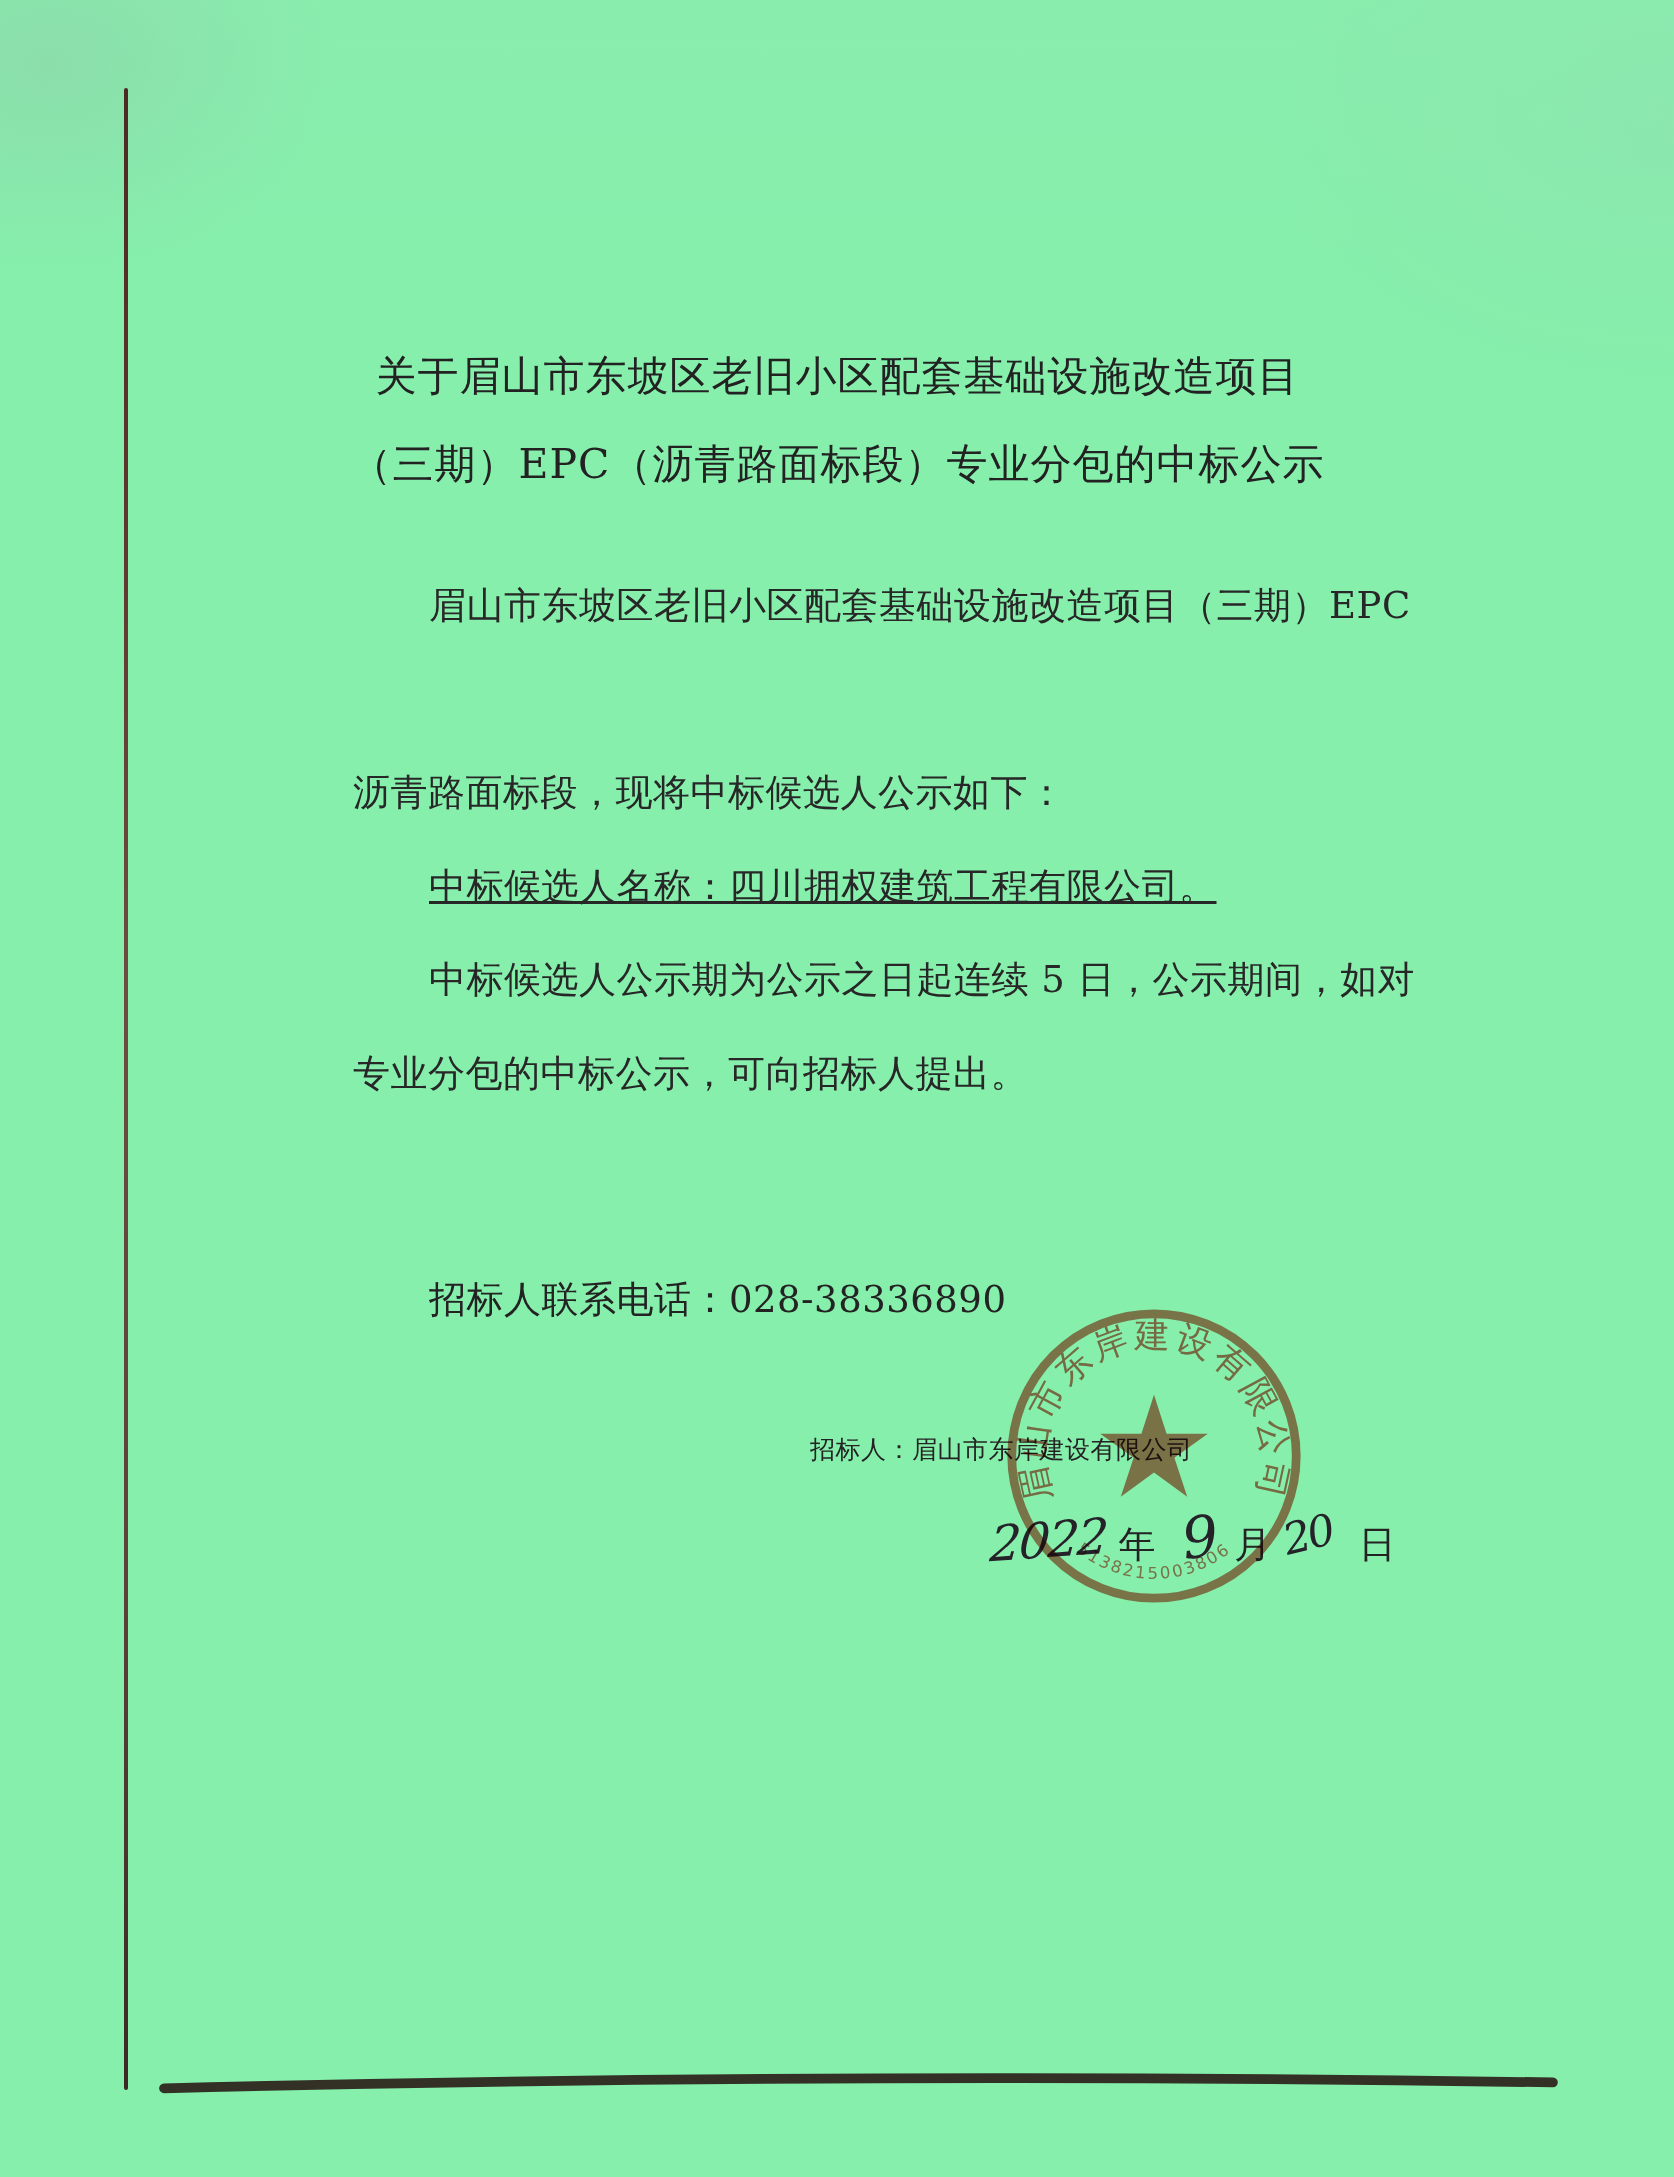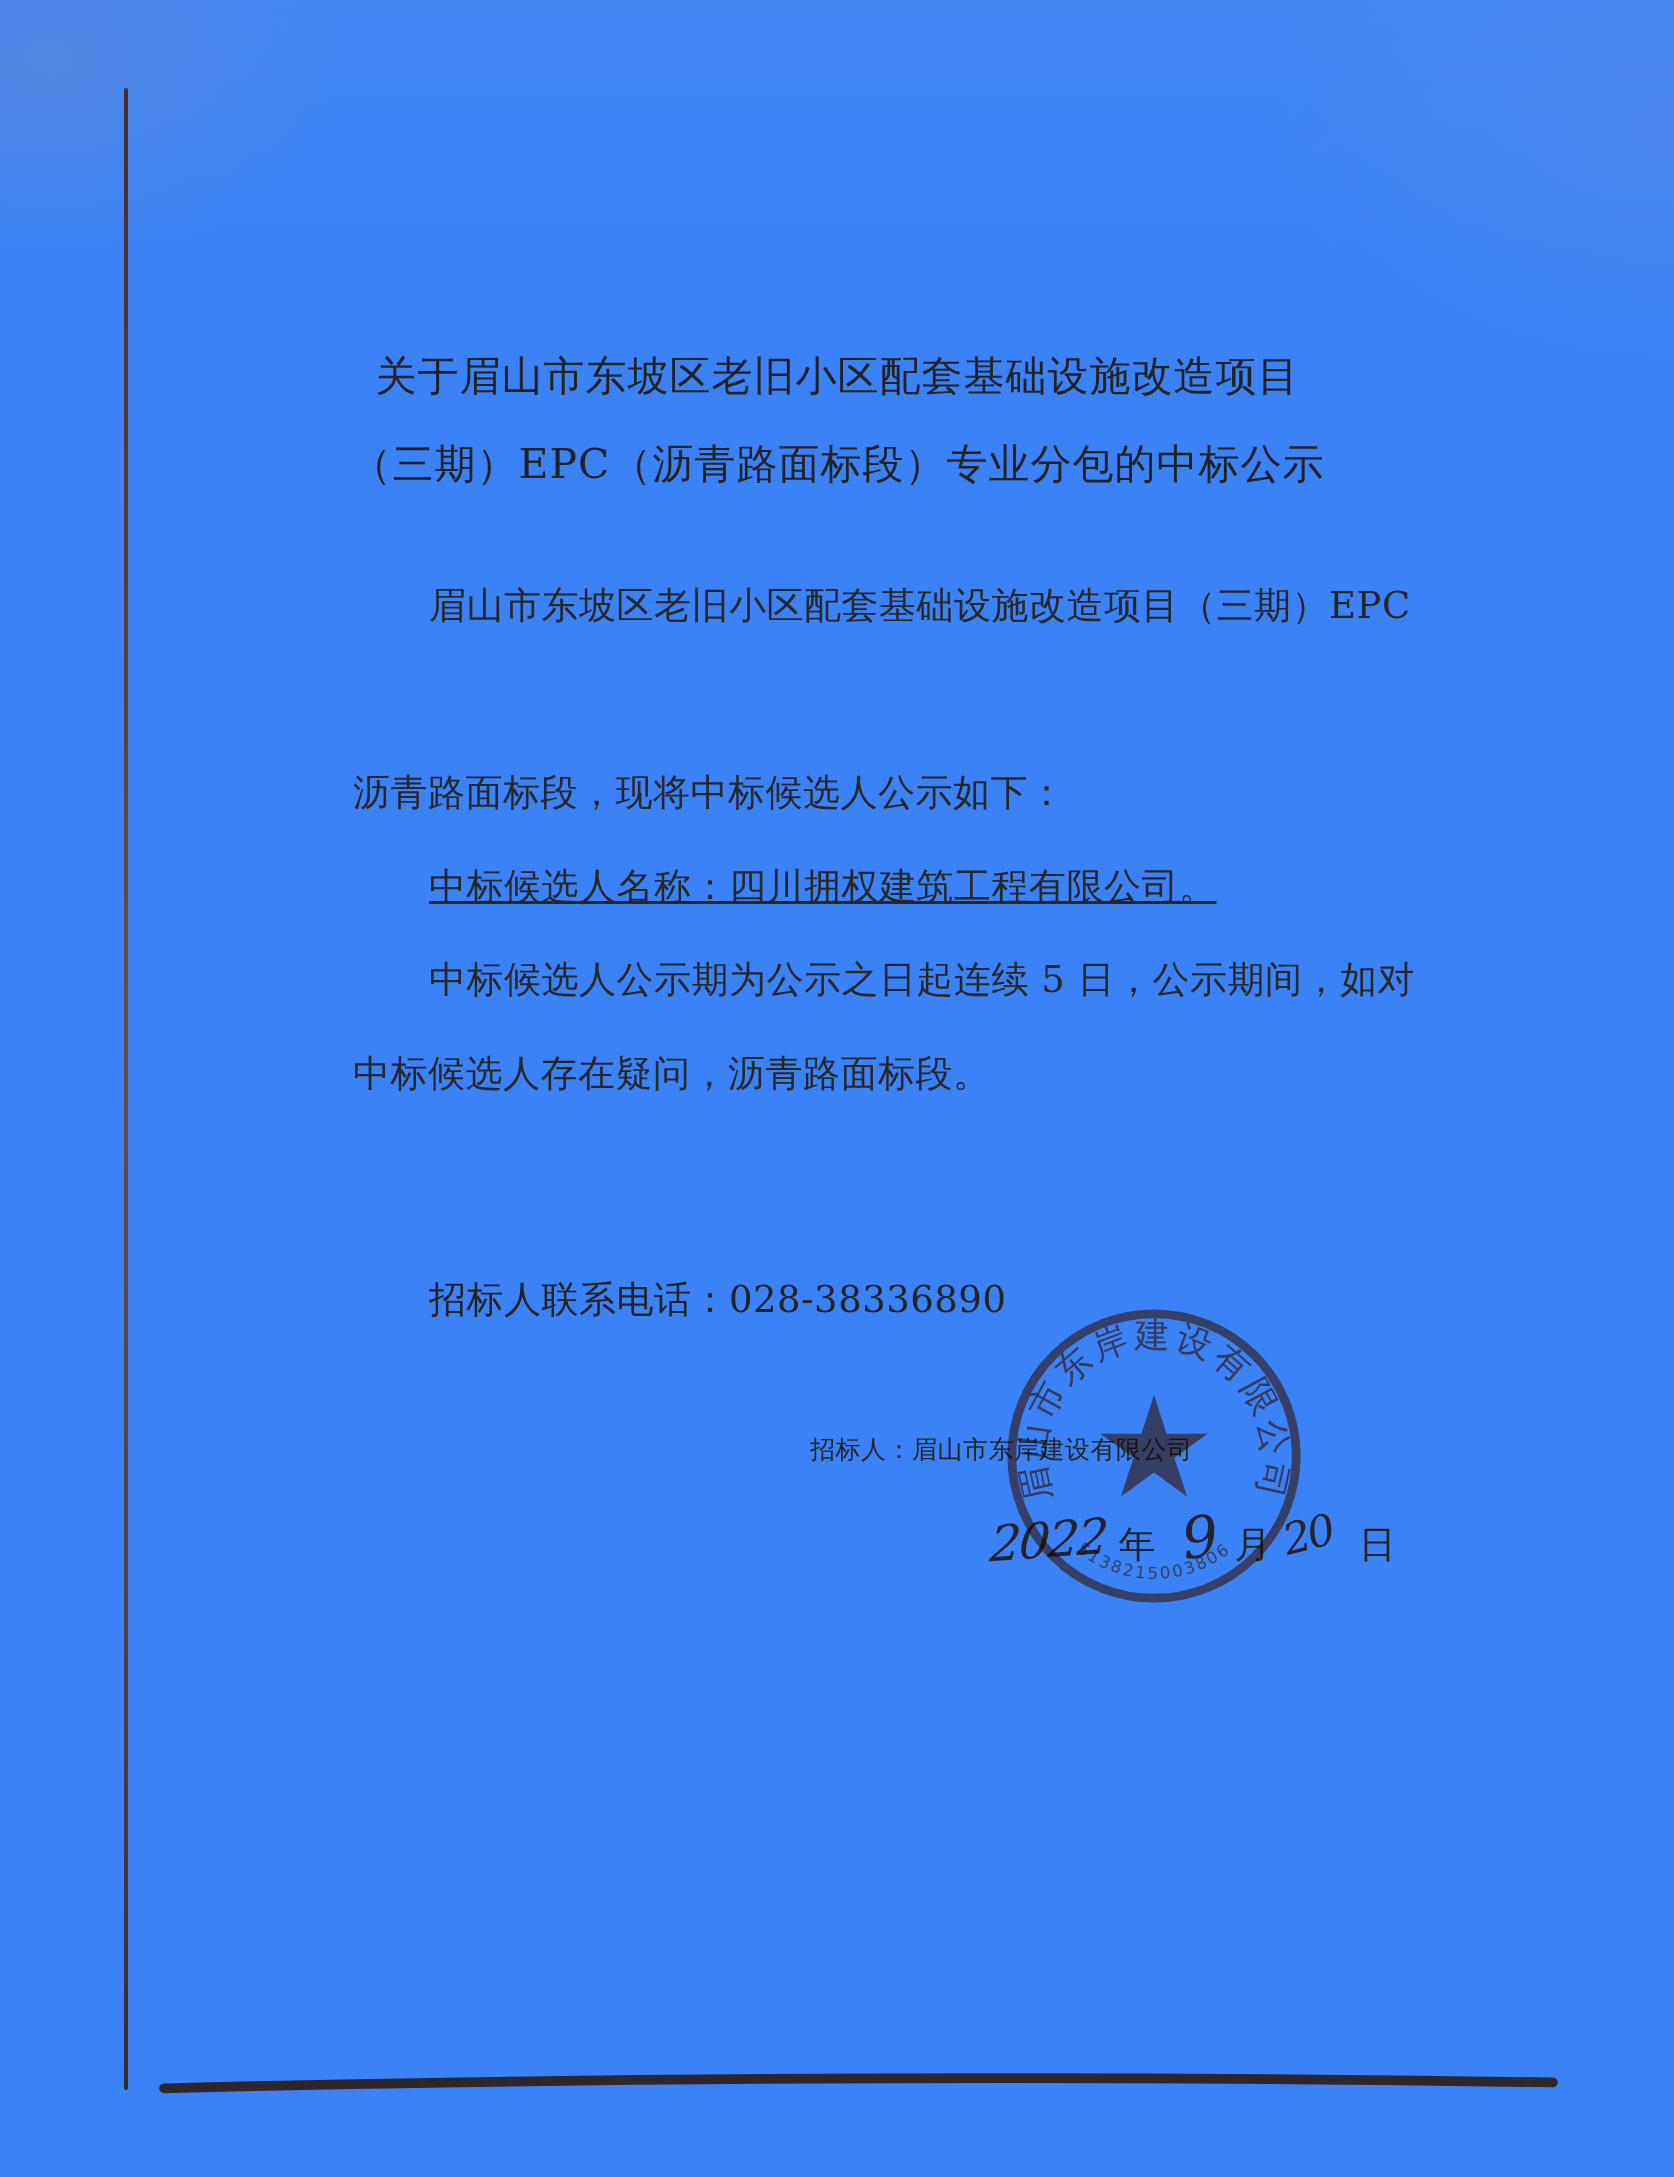--- a/index.html
+++ b/index.html
@@ -1,20 +1,20 @@
 <!DOCTYPE html>
 <html><head>
 <meta charset="utf-8">
 <style>
   html,body{margin:0;padding:0;background:#888;}
   .page{
     position:relative;
     width:1675px;height:2178px;
     margin:0 auto;
-    background:#3b82f6;
+    background:#86efac;
     overflow:hidden;
     font-family:"DejaVu Serif","Liberation Serif",serif;
     color:#2b2b2b;
   }
   
   .page::before{
     content:"";
     position:absolute;inset:0;
     background:
       radial-gradient(ellipse 410px 293px at 3% 3%, rgba(150,150,158,.18), rgba(150,150,158,0) 70%),
@@ -112,21 +112,21 @@
     <path d="M 168 2141 Q 860 2124 1592 2135" fill="none" stroke="#2c1f1a" stroke-width="10" stroke-linecap="round" opacity=".92"></path>
   </svg>
 
   <div class="title-line" id="title1">关于眉山市东坡区老旧小区配套基础设施改造项目</div>
   <div class="title-line" id="title2">（三期）EPC（沥青路面标段）专业分包的中标公示</div>
 
   <div class="body-line indent" id="bl0">眉山市东坡区老旧小区配套基础设施改造项目（三期）EPC</div>
   <div class="body-line" id="bl2">沥青路面标段，现将中标候选人公示如下：</div>
   <div class="body-line indent" id="bl3">中标候选人名称：四川拥权建筑工程有限公司。</div>
   <div class="body-line indent" id="bl4">中标候选人公示期为公示之日起连续 5 日，公示期间，如对</div>
-  <div class="body-line" id="bl5">中标候选人存在疑问，沥青路面标段。</div>
+  <div class="body-line" id="bl5">专业分包的中标公示，可向招标人提出。</div>
 
   <div id="contact">招标人联系电话：028-38336890</div>
 
   <div id="signer">招标人：眉山市东岸建设有限公司</div>
 
   <div class="date-line">
     <span class="hand hand-year">2022</span>
     <span class="u-year">年</span>
     <span class="hand hand-month">9</span>
     <span class="u-month">月</span>

